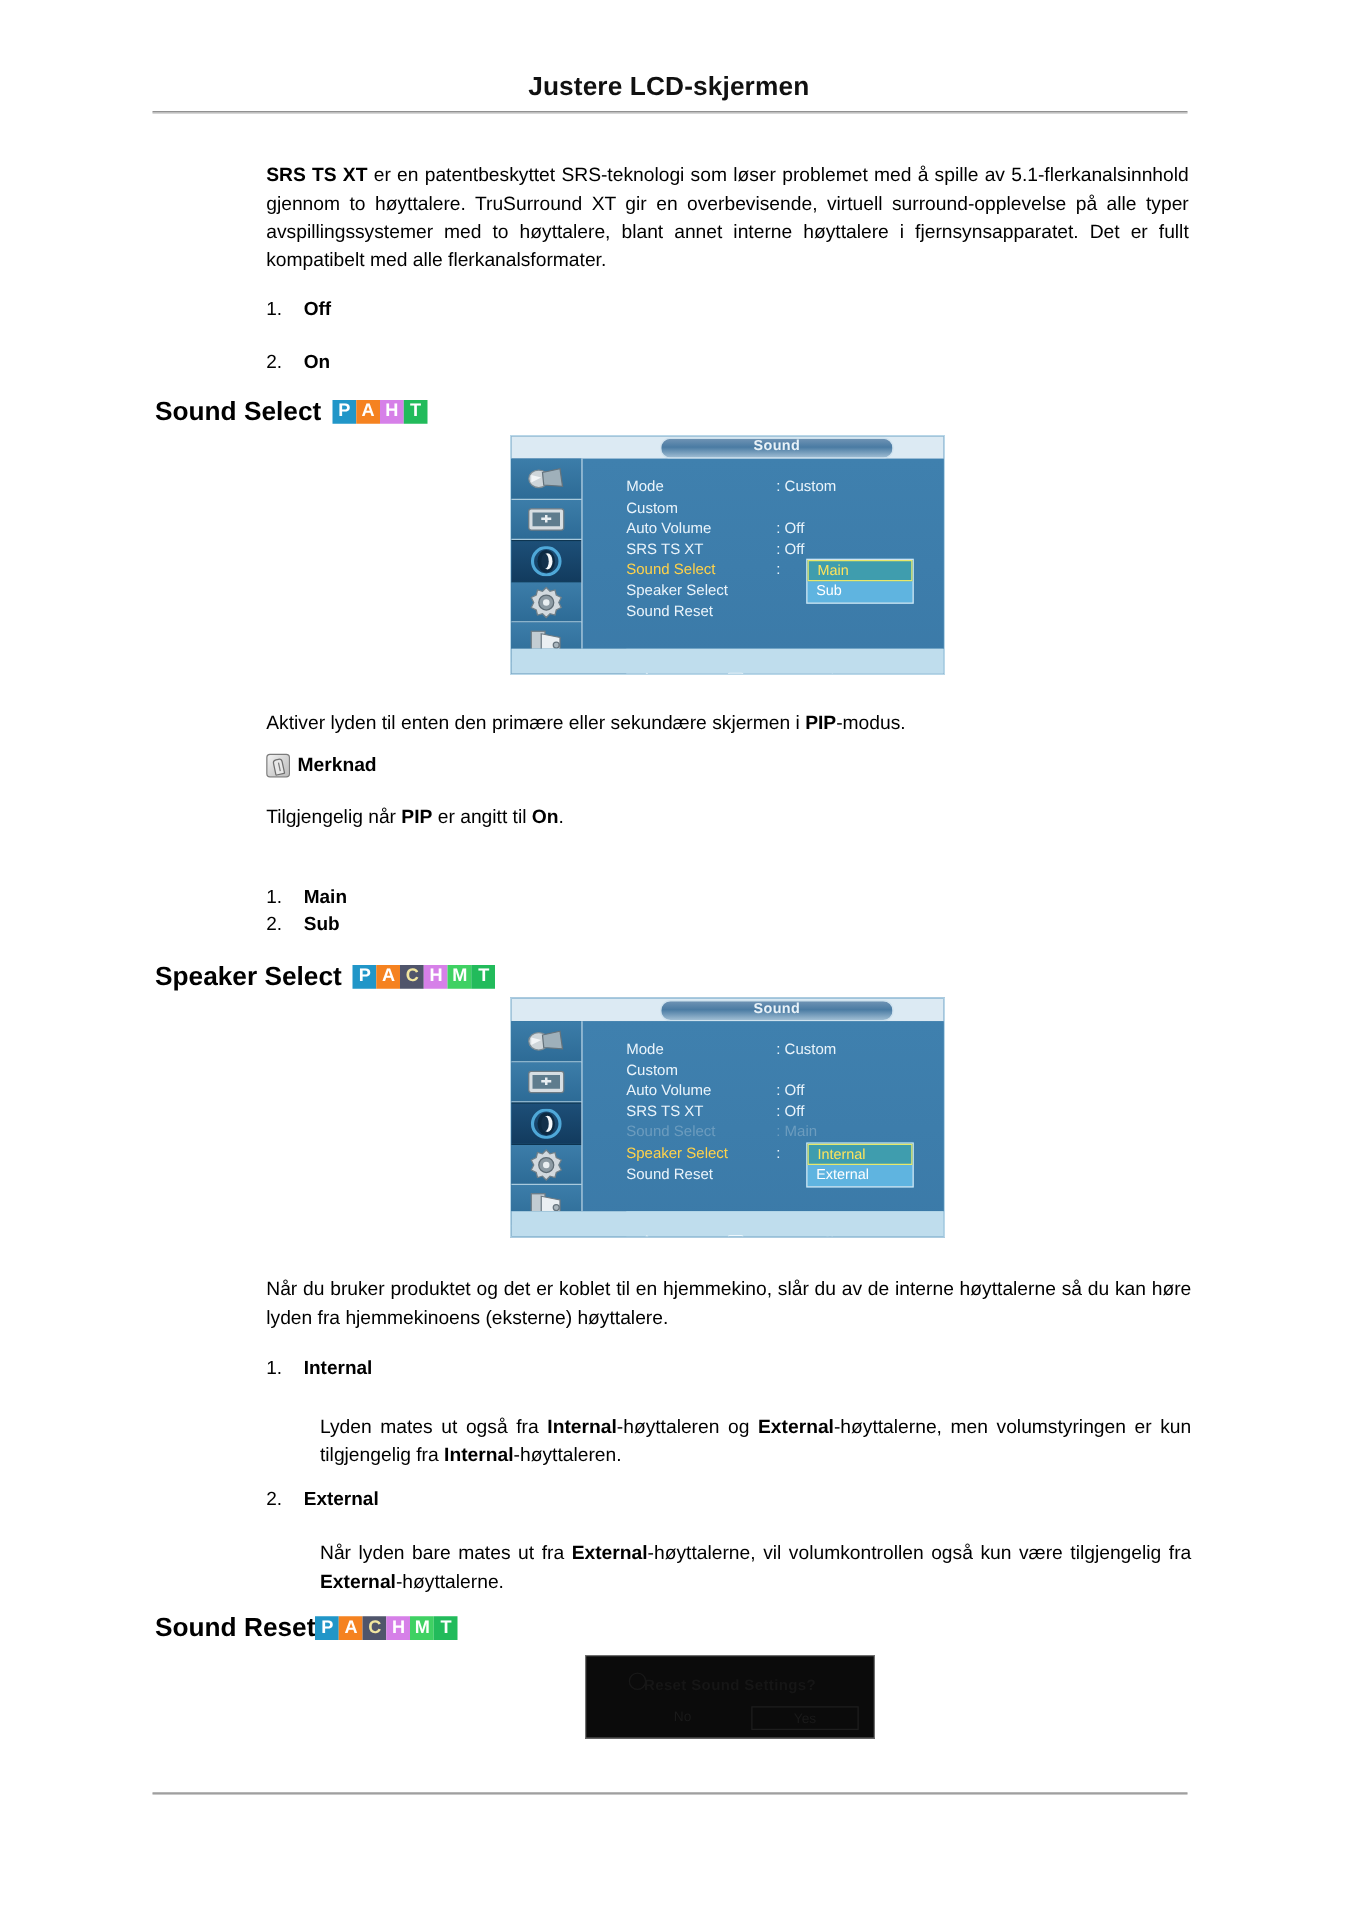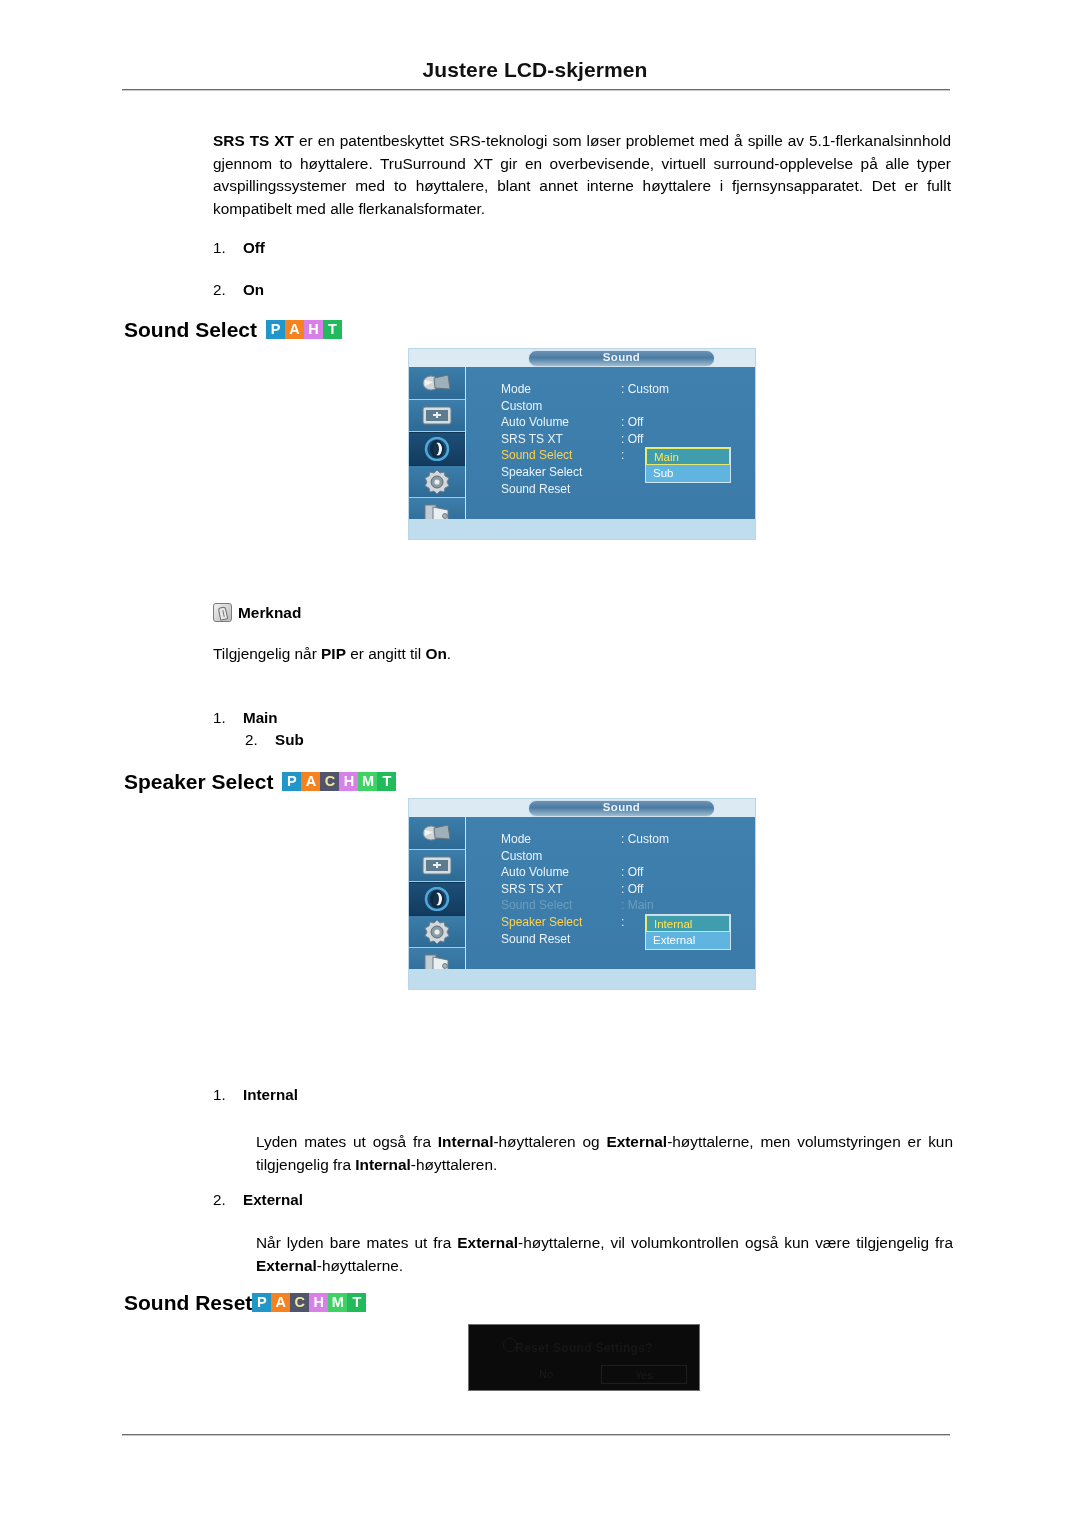--- a/index.html
+++ b/index.html
@@ -475,34 +475,37 @@
                 <path d="M10 6 a4 4 0 1 1 -2.2 -3.6" fill="none" stroke="#eef7fc" stroke-width="1.4"></path>
                 <path d="M10 0.5 L10.5 3.6 L7.4 3.1 Z" fill="#eef7fc"></path>
               </svg>
           </span>
           <span>Return</span>
         </span>
       </div>
     </div>
   </div>
 
+  <div class="para noj" style="left:213px; top:568px; width:740px;">
+    <span>Aktiver lyden til enten den primære eller sekundære skjermen i </span><b>PIP</b><span>-modus.</span>
+  </div>
 
   <div class="note-row" style="left:213px; top:603px;">
     <span class="note-icon"></span>
     <span class="note-label">Merknad</span>
   </div>
 
   <div class="para noj" style="left:213px; top:643px; width:740px;">
     <span>Tilgjengelig når </span><b>PIP</b><span> er angitt til </span><b>On</b><span>.</span>
   </div>
 
   <div class="num-item" style="left:213px; top:685px;margin-top:24px;">
     <span class="n">1.</span><span>Main</span>
   </div>
-  <div class="num-item" style="left:213px; top:731px;margin-left:32px;">
+  <div class="num-item" style="left:213px; top:731px;">
     <span class="n">2.</span><span>Sub</span>
   </div>
 
   <div class="heading" style="left:124px; top:771px;">
     <span class="htext">Speaker Select</span>
     <span class="badges">
       <span class="badge" style="background: rgb(33, 150, 200); color: rgb(255, 255, 255);">P</span>
       <span class="badge" style="background: rgb(245, 130, 32); color: rgb(255, 255, 255);">A</span>
       <span class="badge" style="background: rgb(80, 85, 107); color: rgb(242, 231, 160);">C</span>
       <span class="badge" style="background: rgb(214, 128, 232); color: rgb(255, 255, 255);">H</span>
@@ -623,20 +626,21 @@
                 <path d="M10 6 a4 4 0 1 1 -2.2 -3.6" fill="none" stroke="#eef7fc" stroke-width="1.4"></path>
                 <path d="M10 0.5 L10.5 3.6 L7.4 3.1 Z" fill="#eef7fc"></path>
               </svg>
           </span>
           <span>Return</span>
         </span>
       </div>
     </div>
   </div>
 
+  <div class="para" style="left:213px; top:1021px; width:740px;">Når du bruker produktet og det er koblet til en hjemmekino, slår du av de interne høyttalerne så du kan høre lyden fra hjemmekinoens (eksterne) høyttalere.</div>
 
   <div class="num-item" style="left:213px; top:1086px;">
     <span class="n">1.</span><span>Internal</span>
   </div>
 
   <div class="para" style="left:256px; top:1131px; width:697px;">
     <span>Lyden mates ut også fra </span><b>Internal</b><span>-høyttaleren og </span><b>External</b><span>-høyttalerne, men volumstyringen er kun tilgjengelig fra </span><b>Internal</b><span>-høyttaleren.</span>
   </div>
 
   <div class="num-item" style="left:213px; top:1191px;">

